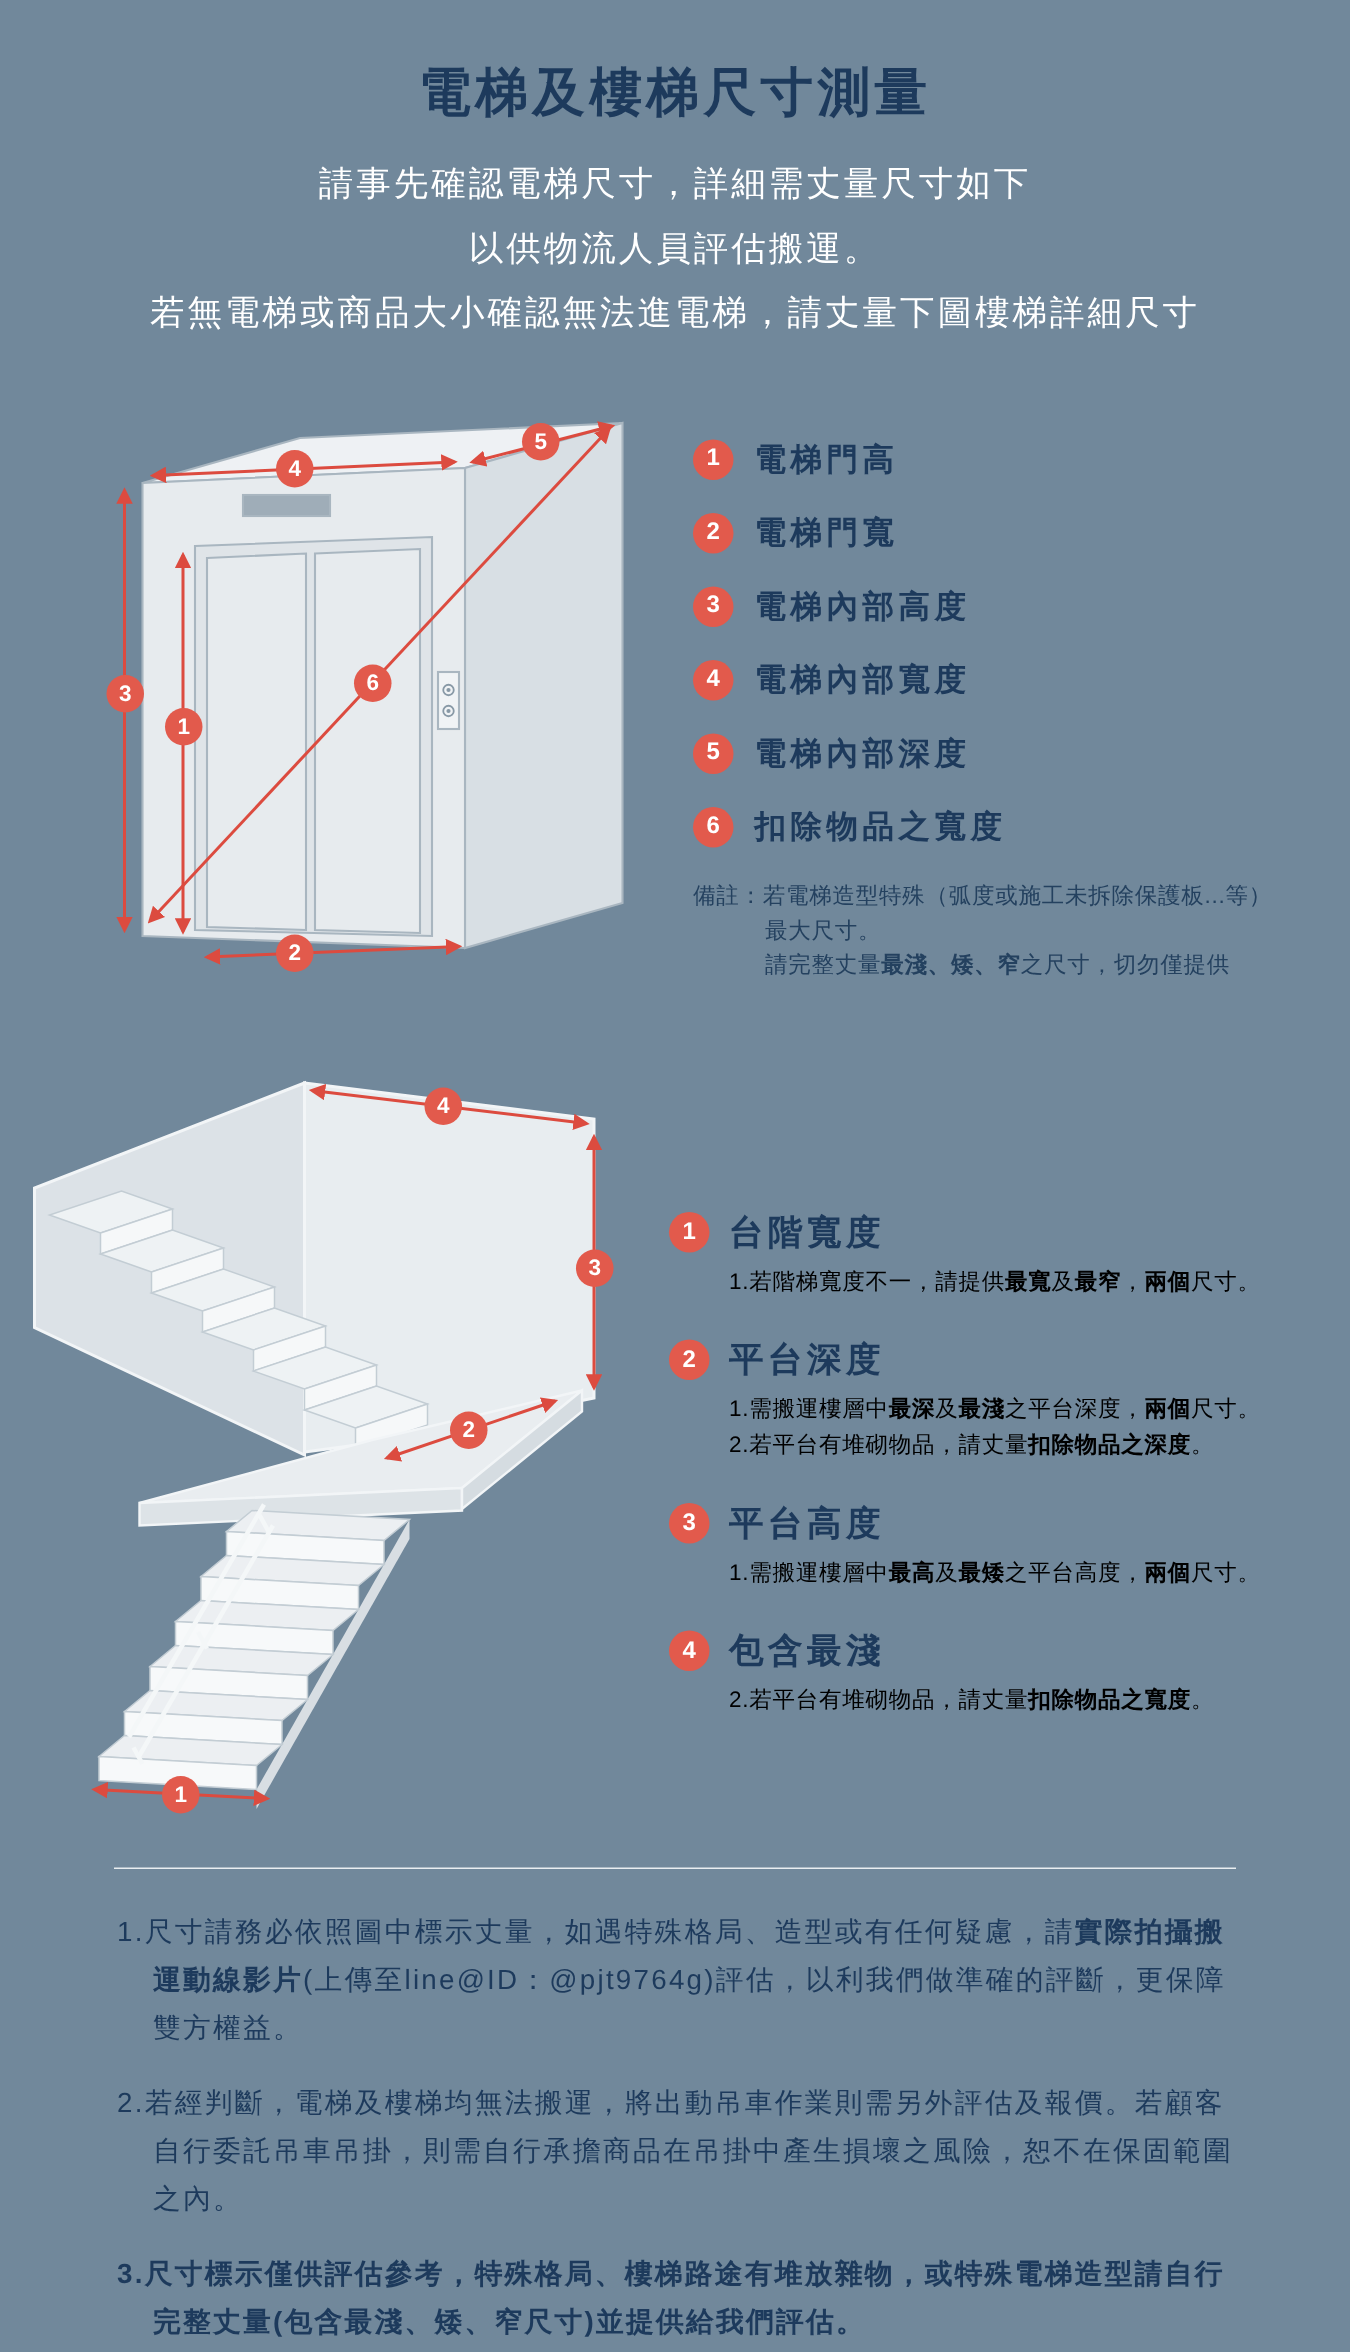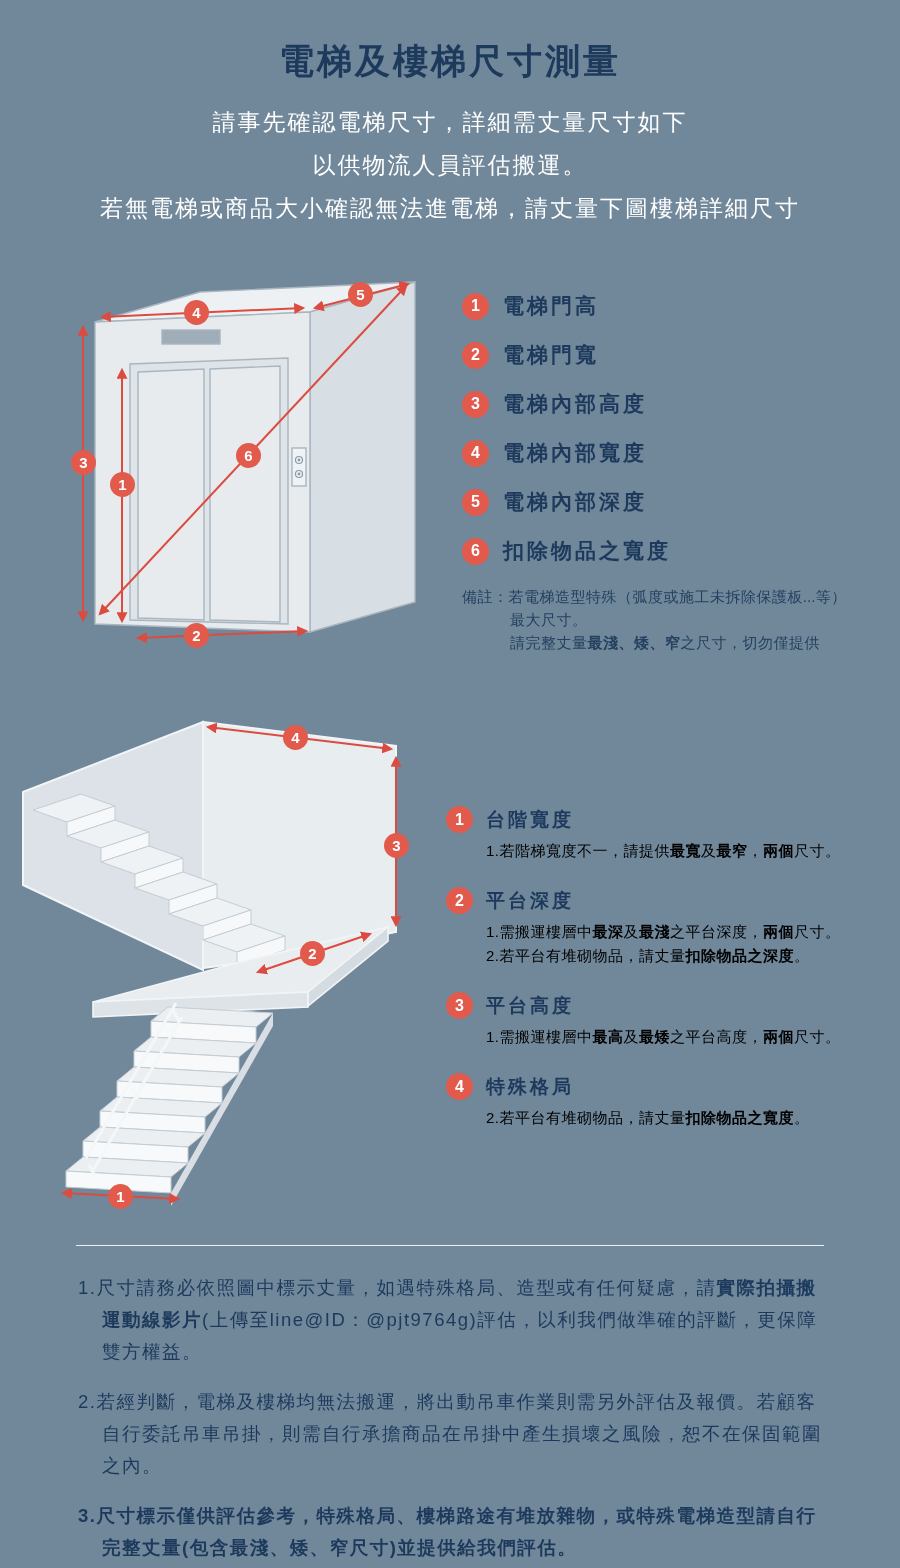--- a/index.html
+++ b/index.html
@@ -32,28 +32,28 @@
   }
   .badge-lg{
     position:static;width:27px;height:27px;border-radius:50%;flex:0 0 27px;
     background:#e25a4c;color:#ffffff;font-weight:bold;font-size:16px;
     display:flex;align-items:center;justify-content:center;line-height:1;
   }
   
   .ev-legend{padding-top:20px;margin-left:22px;}
   .ev-item{display:flex;align-items:center;margin-bottom:21px;}
   .ev-label{margin-left:14px;font-size:21px;font-weight:bold;color:#1d3a5c;letter-spacing:3px;}
-  .ev-note{font-size:15px;line-height:23px;color:#24415f;letter-spacing:0.5px;font-family:Liberation Serif, serif;}
+  .ev-note{font-size:15px;line-height:23px;color:#24415f;letter-spacing:0.5px;}
   .ev-note p{margin:0;}
   .ev-note p.indent{padding-left:48px;}
   
   .st-legend{padding-top:96px;margin-left:-12px;padding-right:18px;}
   .st-item{margin-bottom:24px;}
   .st-head{display:flex;align-items:center;margin-bottom:6px;}
-  .st-title{margin-left:13px;font-size:19px;font-weight:bold;color:#1d3a5c;letter-spacing:3px;}
+  .st-title{margin-left:13px;font-size:23px;font-weight:bold;color:#1d3a5c;letter-spacing:3px;}
   .st-lines{padding-left:40px;color:#000000;font-size:15px;line-height:24px;letter-spacing:0.5px;}
   .st-lines p{margin:0;}
   
   .divider{margin:30px auto 26px auto;width:748px;border:0;border-top:1px solid #e9eef1;}
   .footer{padding:0 78px;color:#1d3a5c;font-size:18.5px;line-height:32px;letter-spacing:1.5px;}
   .footer .note{margin-bottom:18px;padding-left:24px;text-indent:-24px;}
   b{font-weight:bold;}
 </style>
 </head>
 <body>
@@ -236,21 +236,21 @@
           <span class="badge-lg">3</span>
           <span class="st-title">平台高度</span>
         </div>
         <div class="st-lines">
           <p><span>1.需搬運樓層中</span><b>最高</b><span>及</span><b>最矮</b><span>之平台高度，</span><b>兩個</b><span>尺寸。</span></p>
         </div>
       </div>
       <div class="st-item">
         <div class="st-head">
           <span class="badge-lg">4</span>
-          <span class="st-title">特殊格局</span>
+          <span class="st-title">包含最淺</span>
         </div>
         <div class="st-lines">
           <p><span>2.若平台有堆砌物品，請丈量</span><b>扣除物品之寬度</b><span>。</span></p>
         </div>
       </div>
     </div>
   </div>
 
   <hr class="divider">
 

